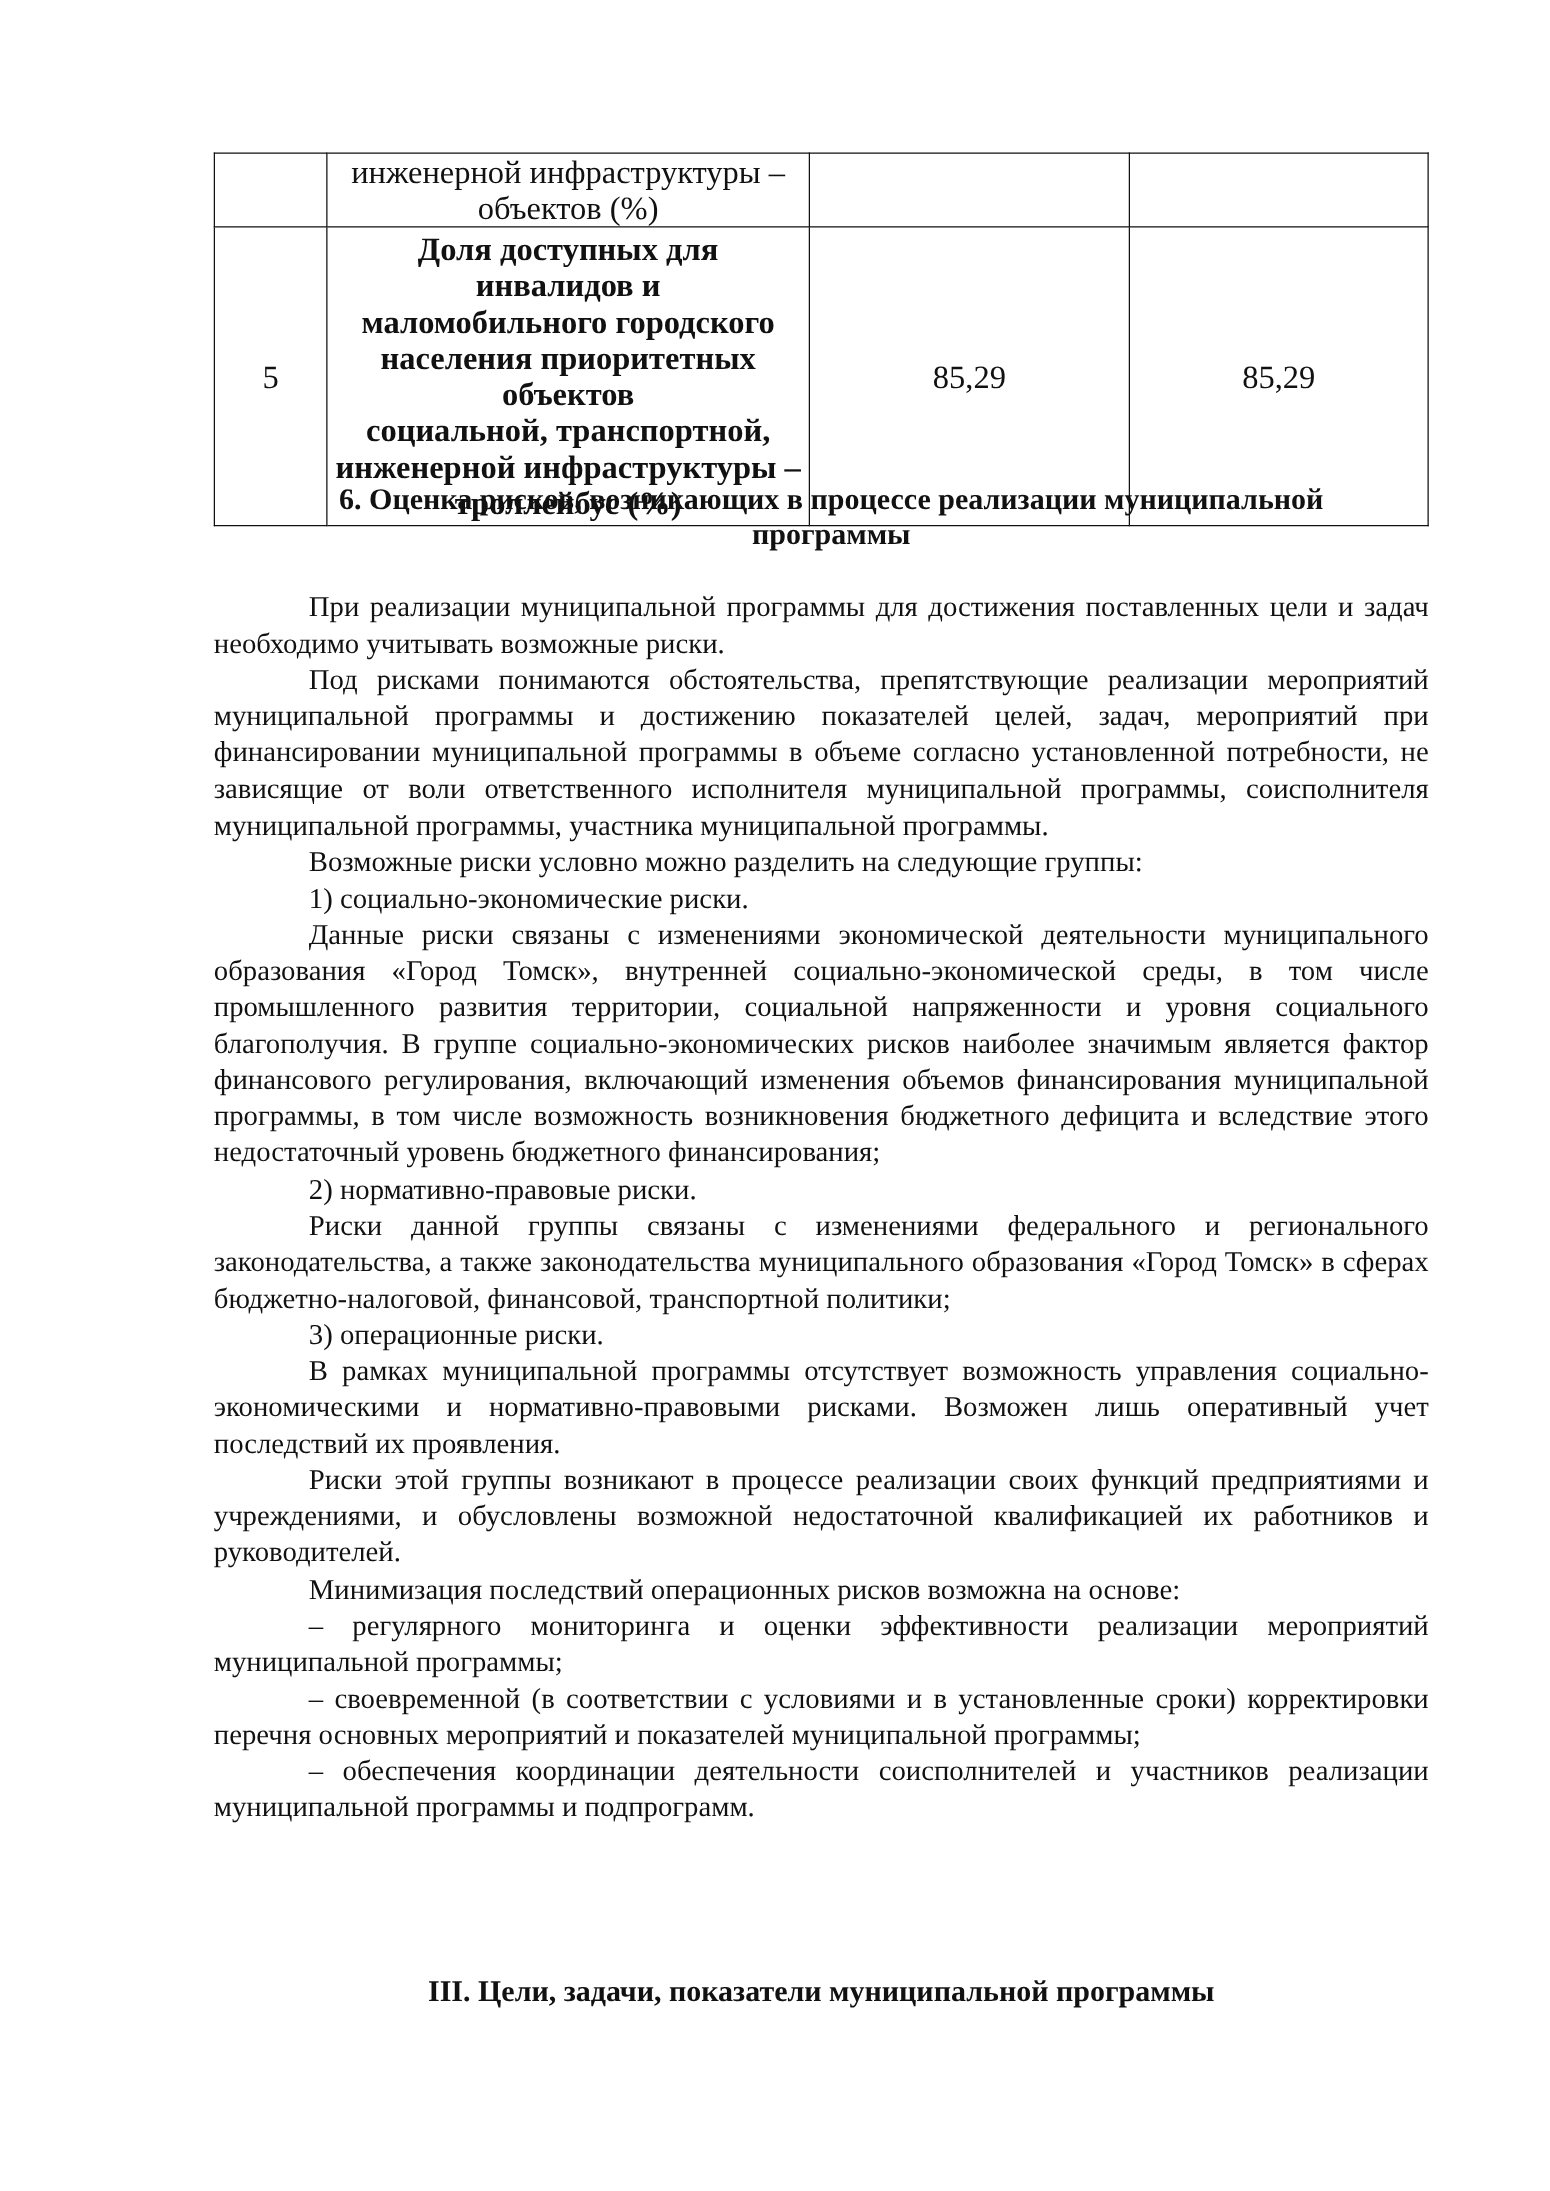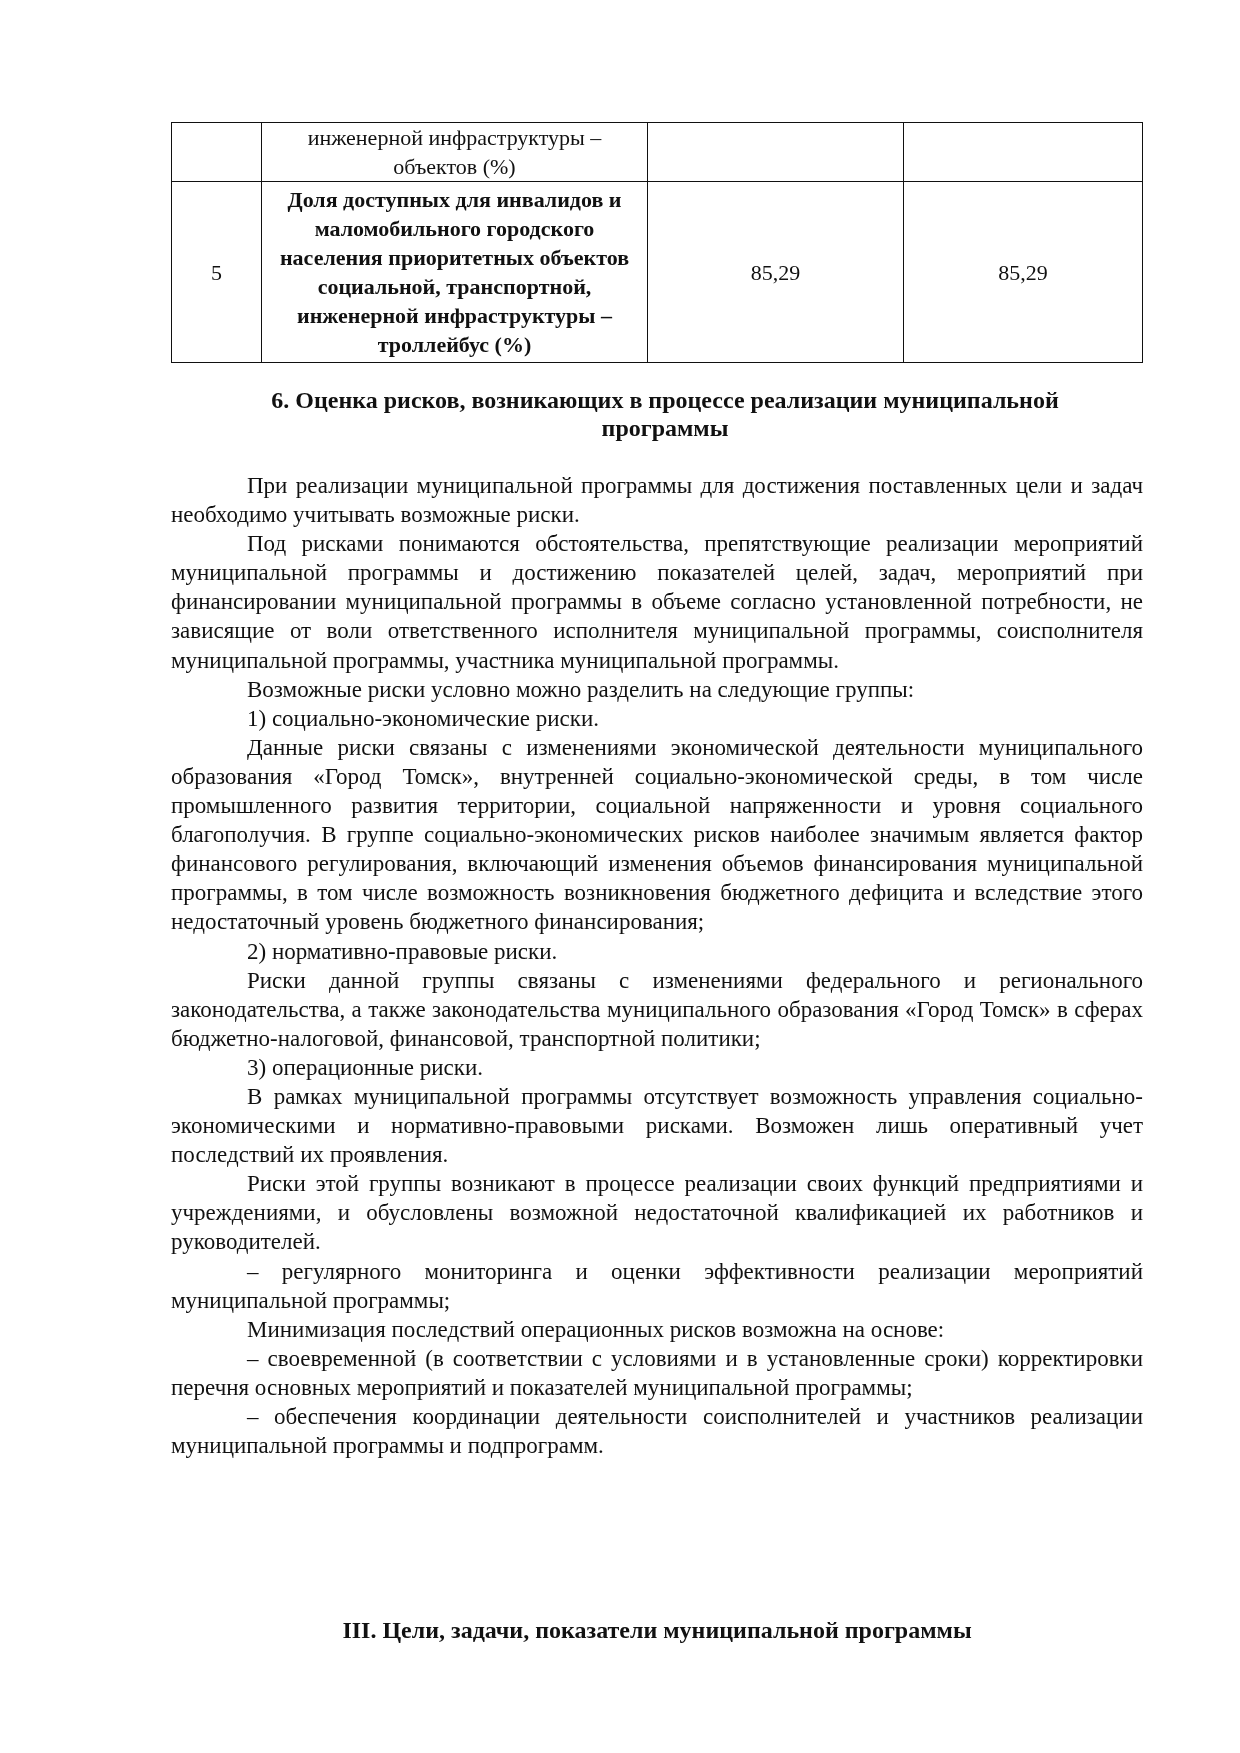--- a/index.html
+++ b/index.html
@@ -8,21 +8,21 @@
     font-family: "Liberation Serif", "DejaVu Serif", serif;
     color: #111111;
   }
   .page { position: absolute; left: 0; top: 0; width: 1240px; height: 1753px; }
 
   
   table.indicators {
     position: absolute; left: 171px; top: 122px;
     width: 972px;
     border-collapse: collapse;
-    font-size: 22px; line-height: 29px;
+    font-size: 26px; line-height: 29px;
   }
   table.indicators td {
     border: 1.5px solid #111;
     text-align: center; vertical-align: middle;
     padding: 0 6px;
   }
   table.indicators td.num { width: 77px; }
   table.indicators td.name { width: 373px; }
   table.indicators td.v1 { width: 243px; }
   table.indicators td.v2 { width: auto; }
@@ -30,21 +30,21 @@
   tr.r-main td { height: 172px; }
   tr.r-main td.name { padding-top: 3px; padding-bottom: 3px; font-weight: bold; }
 
   
   .heading {
     position: absolute; left: 220px; width: 890px;
     text-align: center; font-weight: bold;
     font-size: 24px; line-height: 28px;
   }
   .h-risks { top: 386px; }
-  .h-goals { top: 1580px; left: 171px; width: 972px; margin-top: 36px; }
+  .h-goals { top: 1580px; left: 171px; width: 972px; }
 
   
   .body-text {
     position: absolute; left: 171px; top: 471px; width: 972px;
     font-size: 23px; line-height: 29.1px;
   }
   .body-text p { margin: 0; text-align: justify; text-align-last: left; }
   .body-text p.indent { text-indent: 76px; }
   .body-text p.nojustify { text-align: left; }
 </style>
@@ -89,21 +89,21 @@
     <p class="indent">При реализации муниципальной программы для достижения поставленных цели и задач необходимо учитывать возможные риски.</p>
     <p class="indent">Под рисками понимаются обстоятельства, препятствующие реализации мероприятий муниципальной программы и достижению показателей целей, задач, мероприятий при финансировании муниципальной программы в объеме согласно установленной потребности, не зависящие от воли ответственного исполнителя муниципальной программы, соисполнителя муниципальной программы, участника муниципальной программы.</p>
     <p class="indent nojustify">Возможные риски условно можно разделить на следующие группы:</p>
     <p class="indent nojustify">1) социально-экономические риски.</p>
     <p class="indent">Данные риски связаны с изменениями экономической деятельности муниципального образования «Город Томск», внутренней социально-экономической среды, в том числе промышленного развития территории, социальной напряженности и уровня социального благополучия. В группе социально-экономических рисков наиболее значимым является фактор финансового регулирования, включающий изменения объемов финансирования муниципальной программы, в том числе возможность возникновения бюджетного дефицита и вследствие этого недостаточный уровень бюджетного финансирования;</p>
     <p class="indent nojustify">2) нормативно-правовые риски.</p>
     <p class="indent">Риски данной группы связаны с изменениями федерального и регионального законодательства, а также законодательства муниципального образования «Город Томск» в сферах бюджетно-налоговой, финансовой, транспортной политики;</p>
     <p class="indent nojustify">3) операционные риски.</p>
     <p class="indent">В рамках муниципальной программы отсутствует возможность управления социально-экономическими и нормативно-правовыми рисками. Возможен лишь оперативный учет последствий их проявления.</p>
     <p class="indent">Риски этой группы возникают в процессе реализации своих функций предприятиями и учреждениями, и обусловлены возможной недостаточной квалификацией их работников и руководителей.</p>
+    <p class="indent nojustify">Минимизация последствий операционных рисков возможна на основе:</p>
     <p class="indent">– регулярного мониторинга и оценки эффективности реализации мероприятий муниципальной программы;</p>
-    <p class="indent nojustify">Минимизация последствий операционных рисков возможна на основе:</p>
     <p class="indent">– своевременной (в соответствии с условиями и в установленные сроки) корректировки перечня основных мероприятий и показателей муниципальной программы;</p>
     <p class="indent">– обеспечения координации деятельности соисполнителей и участников реализации муниципальной программы и подпрограмм.</p>
   </div>
 
   <div class="heading h-goals">III. Цели, задачи, показатели муниципальной программы</div>
 
 </div>
 
 </body></html>

